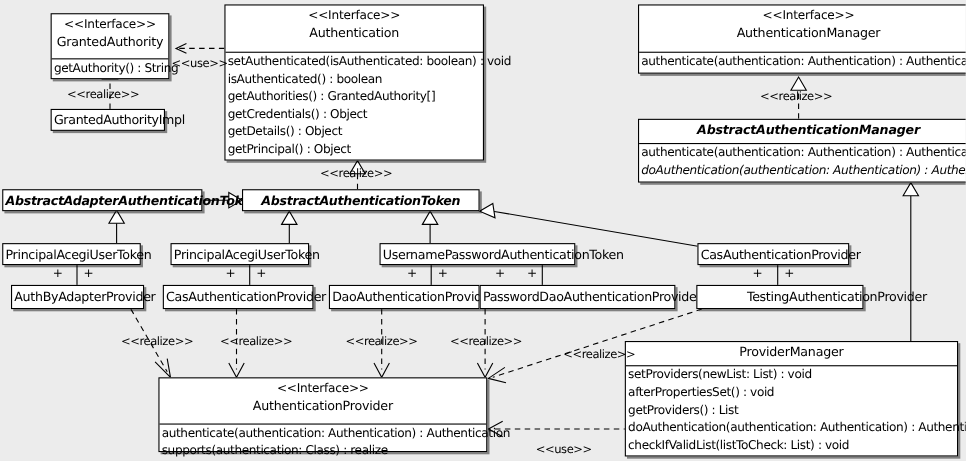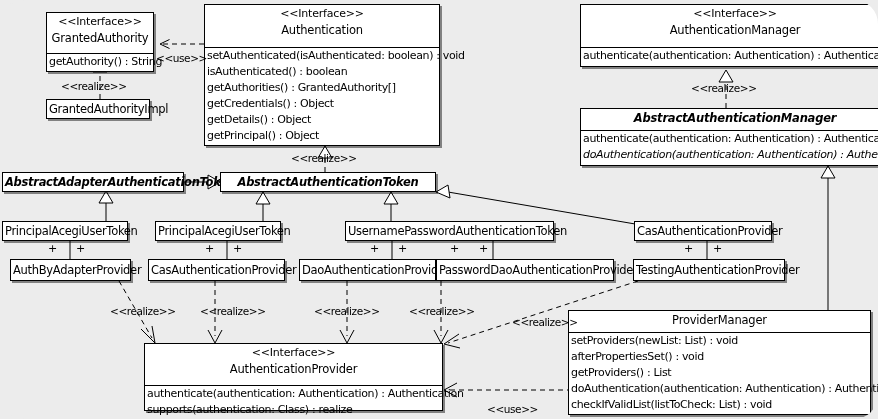--- a/index.html
+++ b/index.html
@@ -8,21 +8,20 @@
     padding: 0;
     background: #ececec;
   }
   #canvas {
     position: relative;
     width: 878px;
     height: 419px;
     background: #ececec;
     overflow: hidden;
     font-family: "DejaVu Sans", "Liberation Sans", sans-serif;
-    border-radius: 24px;
   }
   svg.edges {
     position: absolute;
     left: 0; top: 0;
     width: 878px;
     height: 419px;
     pointer-events: none;
   }
   .node {
     position: absolute;
@@ -274,21 +273,21 @@
   </div>
 
   <div class="node" style="left:2px; top:221px; width:126px; height:20px;">
     <div class="simple-name">PrincipalAcegiUserToken</div>
   </div>
 
   <div class="node" style="left:155px; top:221px; width:126px; height:20px;">
     <div class="simple-name">PrincipalAcegiUserToken</div>
   </div>
 
-  <div class="node" style="left:345px; top:221px; width:209px; height:20px;">
+  <div class="node" style="left:345px; top:221px; width:178px; height:20px;">
     <div class="simple-name">UsernamePasswordAuthenticationToken</div>
   </div>
 
   <div class="node" style="left:634px; top:221px; width:138px; height:20px;">
     <div class="simple-name">CasAuthenticationProvider</div>
   </div>
 
   <div class="node" style="left:10px; top:259px; width:121px; height:22px;">
     <div class="simple-name" style="line-height:20px;">AuthByAdapterProvider</div>
   </div>
@@ -299,21 +298,21 @@
 
   <div class="node" style="left:299px; top:259px; width:137px; height:22px;">
     <div class="simple-name" style="line-height:20px;">DaoAuthenticationProvider</div>
   </div>
 
   <div class="node" style="left:436px; top:259px; width:178px; height:22px;">
     <div class="simple-name" style="line-height:20px;">PasswordDaoAuthenticationProvider</div>
   </div>
 
   <div class="node" style="left:633px; top:259px; width:152px; height:22px;">
-    <div class="simple-name" style="line-height:20px;">TestingAuthenticationProvider</div>
+    <div class="simple-name" style="line-height:20px;margin-left:43px;">TestingAuthenticationProvider</div>
   </div>
 
   <div class="node" style="left:144px; top:343px; width:299px; height:68px;">
     <div class="hdr" style="height:41px;">
       <span class="stereo">&lt;&lt;Interface&gt;&gt;</span>
       <span class="cname">AuthenticationProvider</span>
     </div>
     <div class="compartment">
       <div class="member">authenticate(authentication: Authentication) : Authentication</div>
       <div class="member">supports(authentication: Class) : realize</div>

